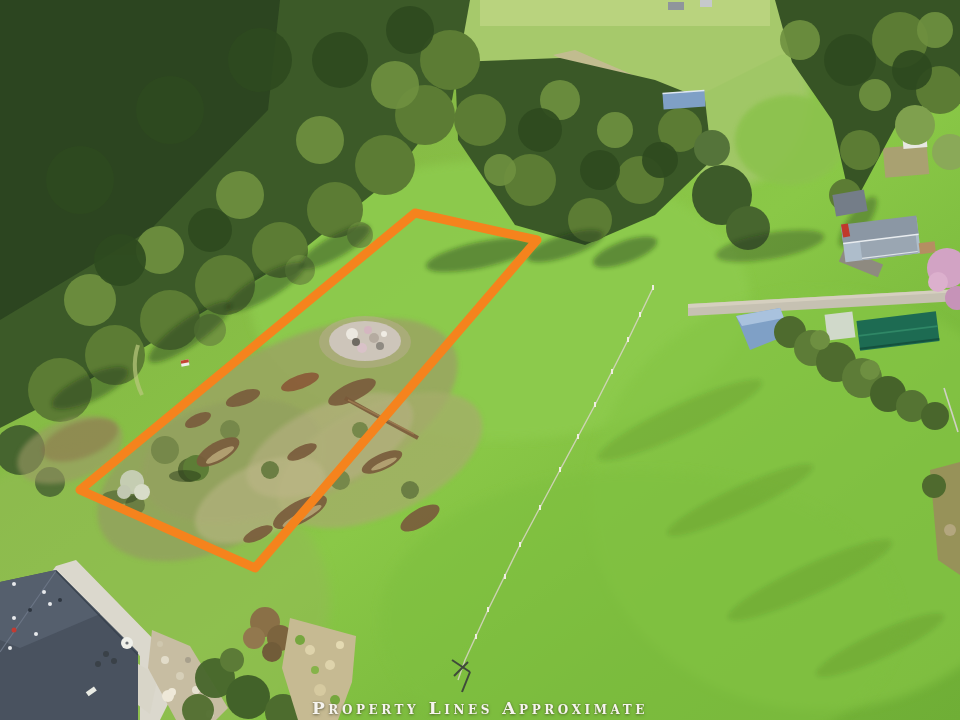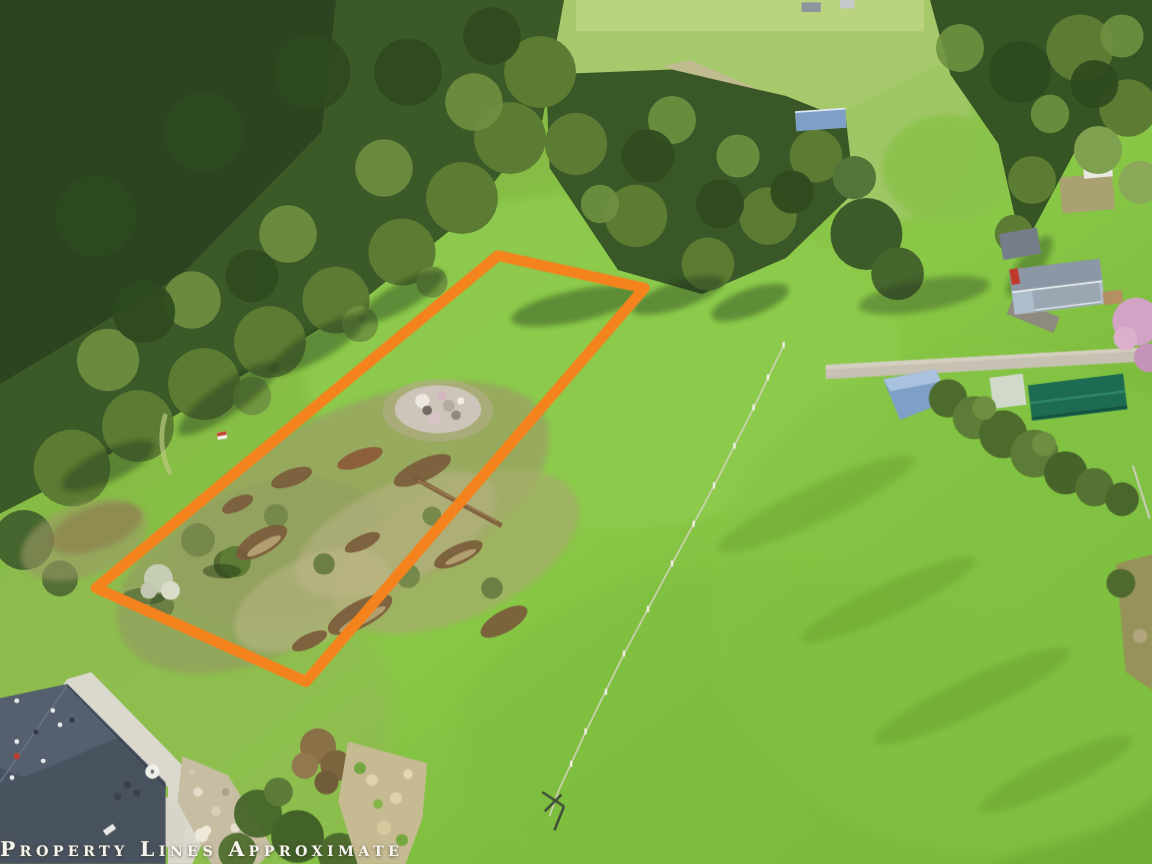--- a/index.html
+++ b/index.html
@@ -1,19 +1,19 @@
 <!DOCTYPE html>
 <html style="--boundaryOrange: #f5831d; --captionColor: #f6f4ee; --grassBright: #8dcb4d; --grassMid: #86bb45; --forestDark: #2c4520; --forestMid: #3c5a28; --scrub: #9aa562; --dirt: #c6ba92; --concrete: #dbd8cd; --roofSlate: #49525f; --tealRoof: #1d6b52; --tarpBlue: #7fa0c6; --houseBlue: #aebdcb; --pinkBlossom: #d2a3c4; --autumnTree: #dd9f3a;"><head>
 <meta charset="utf-8">
 <style>
   html,body{margin:0;padding:0;background:#222;}
   .stage{position:relative;width:960px;height:720px;overflow:hidden;font-family:"Liberation Sans",sans-serif;}
   .stage svg{display:block;width:960px;height:720px;}
   .caption{
-    position:absolute;left:0;right:0;bottom:2px;text-align:left;
+    position:absolute;left:0;right:0;bottom:2px;text-align:center;
     font-family:"DejaVu Serif","Liberation Serif",serif;
     font-variant:small-caps;
     font-weight:600;
     font-size:17px;
     letter-spacing:.21em;
     color:var(--captionColor,#f6f4ee);
     text-shadow:0 1px 3px rgba(50,50,30,.55),0 0 2px rgba(80,80,60,.35);
     user-select:none;
   }
   .boundary{

